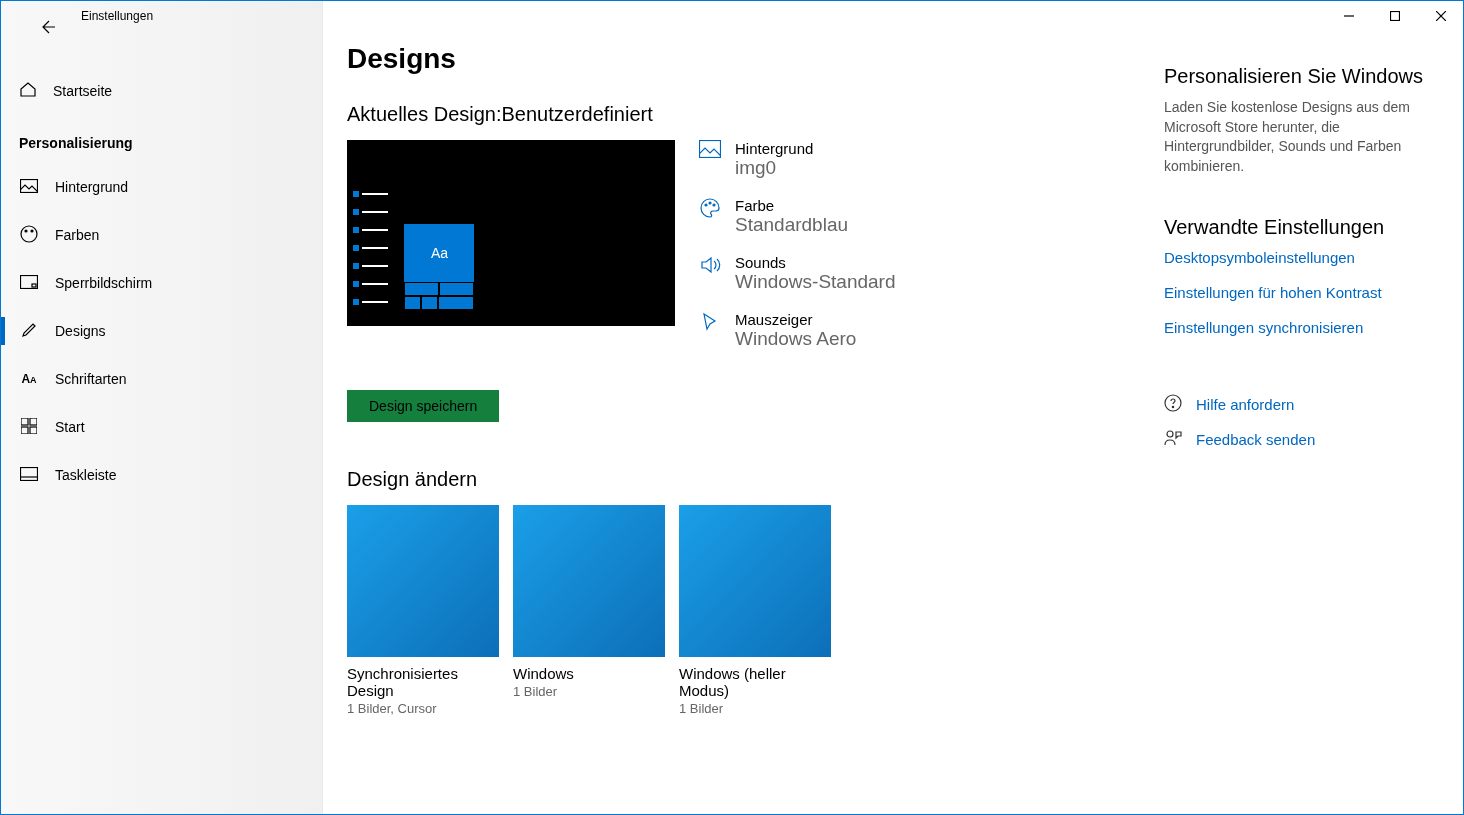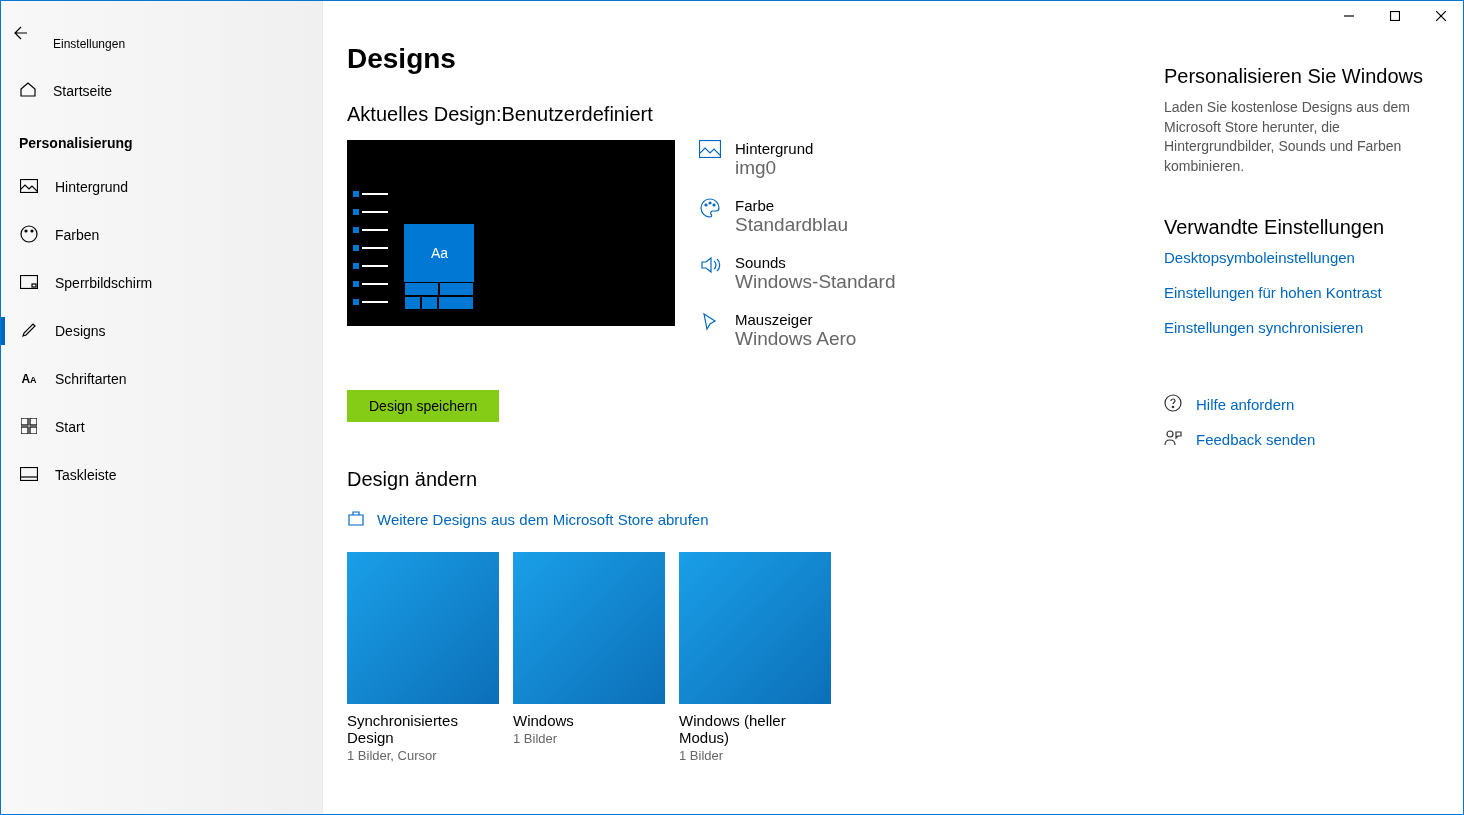--- a/index.html
+++ b/index.html
@@ -1,20 +1,20 @@
 <!DOCTYPE html>
 <html><head>
 <meta charset="utf-8">
 <style>
 * { margin: 0; padding: 0; box-sizing: border-box; font-family: "Segoe UI", sans-serif; }
 body { width: 1464px; height: 815px; display: flex; overflow: hidden; background: #fff; border: 1px solid #0078d4;}
 .sidebar { width: 322px; height: 100%; background: linear-gradient(to right, #f8f8f8, #f0f0f0); padding-top: 8px; border-right: 1px solid #eaeaea; }
 .titlebar { position: absolute; top: 0; right: 0; height: 32px; display: flex; align-items: center; }
 .winbtn { width: 46px; height: 32px; display: flex; align-items: center; justify-content: center; cursor: pointer; }
-.top-row { display: flex; align-items: flex-end; height: 42px; padding-left: 0; }
+.top-row { display: flex; align-items: flex-start; height: 42px; padding-left: 28px; }
 .back-icon { width: 36px; height: 36px; display: flex; align-items: center; justify-content: center; cursor: pointer; }
 .app-title { font-size: 12px; margin-left: 16px; }
 .home-link { display: flex; align-items: center; height: 44px; padding-left: 18px; margin-top: 18px; cursor: pointer; }
 .home-link span.lbl { margin-left: 16px; font-size: 14px; }
 .search-box { margin: 14px 16px 0 16px; height: 34px; border: 1px solid #999; display: flex; align-items: center; padding: 0 10px; }
 .search-box input { flex: 1; border: none; outline: none; background: transparent; font-size: 14px; font-style: italic; color: #666; }
 .section-label { font-size: 14px; font-weight: 600; padding: 22px 0 12px 18px; }
 .nav-item { display: flex; align-items: center; height: 48px; padding-left: 18px; cursor: pointer; font-size: 14px; position: relative; }
 .nav-item.active::before { content: ""; position: absolute; left: 0; top: 10px; bottom: 10px; width: 4px; background: #0067c0; }
 .nav-item .icon { width: 20px; text-align: center; }
@@ -31,21 +31,21 @@
 .listcol .sq { width: 6px; height: 6px; background: #0078d4; display: inline-block; margin-right: 3px; vertical-align: middle;}
 .tilegrid { display: inline-block; vertical-align: bottom; }
 .bigtile { width: 70px; height: 58px; background: #0078d4; color: #fff; font-size: 14px; display: flex; align-items: center; justify-content: center; }
 .smrow { display: flex; }
 .smrow div { background: #0078d4; border: 1px solid #000; }
 .props { flex: 1; }
 .prop { display: flex; gap: 14px; margin-bottom: 18px; cursor: pointer; }
 .prop .picon { width: 22px; color: #0067c0; }
 .prop .ptitle { font-size: 15px; }
 .prop .pval { font-size: 19px; color: #666; }
-.save-btn { margin-top: 22px; padding: 8px 22px; background: #84cc16; border: none; font-size: 14px; cursor: pointer; }
+.save-btn { margin-top: 22px; padding: 8px 22px; background: #15803d; border: none; font-size: 14px; cursor: pointer; }
 .section2 { margin-top: 46px; }
 .store-link { display: flex; align-items: center; gap: 12px; margin: 18px 0 22px 0; color: #0067c0; cursor: pointer; font-size: 15px; }
 .theme-grid { display: flex; gap: 22px; flex-wrap: wrap; }
 .theme-card { width: 144px; cursor: pointer; }
 .theme-thumb { width: 152px; height: 152px; background: linear-gradient(135deg, #1a9fe8 0%, #0c6fb8 100%); position: relative; }
 .theme-thumb.beach { background: linear-gradient(to bottom, #8fb8d8 0%, #c8a478 50%, #5a7088 100%); }
 .theme-thumb .colorwheel { position: absolute; right: 6px; bottom: 6px; width: 20px; height: 20px; border-radius: 50%; background: conic-gradient(red,yellow,lime,cyan,blue,magenta,red); }
 .theme-name { font-size: 15px; margin-top: 8px; }
 .theme-sub { font-size: 13px; color: #666; margin-top: 2px; }
 .aside { width: 300px; padding-right: 30px; padding-top: 22px; }
@@ -224,27 +224,20 @@
               <div class="pval">Windows Aero</div>
             </div>
         </div>
       </div>
     </div>
 
     <button class="save-btn">Design speichern</button>
 
     <div class="section2">
       <div class="subhead">Design ändern</div>
-      <div class="store-link">
-        <span><svg width="18" height="18" viewBox="0 0 18 18">
-              <path d="M2 6h14v10H2z"></path>
-              <path d="M6 6V3h6v3"></path>
-            </svg></span>
-        <span>Weitere Designs aus dem Microsoft Store abrufen</span>
-      </div>
 
       <div class="theme-grid">
         <div class="theme-card">
           <div class="theme-thumb"></div>
           <div class="theme-name">Synchronisiertes Design</div>
           <div class="theme-sub">1 Bilder, Cursor</div>
         </div>
         <div class="theme-card">
           <div class="theme-thumb"></div>
           <div class="theme-name">Windows</div>

